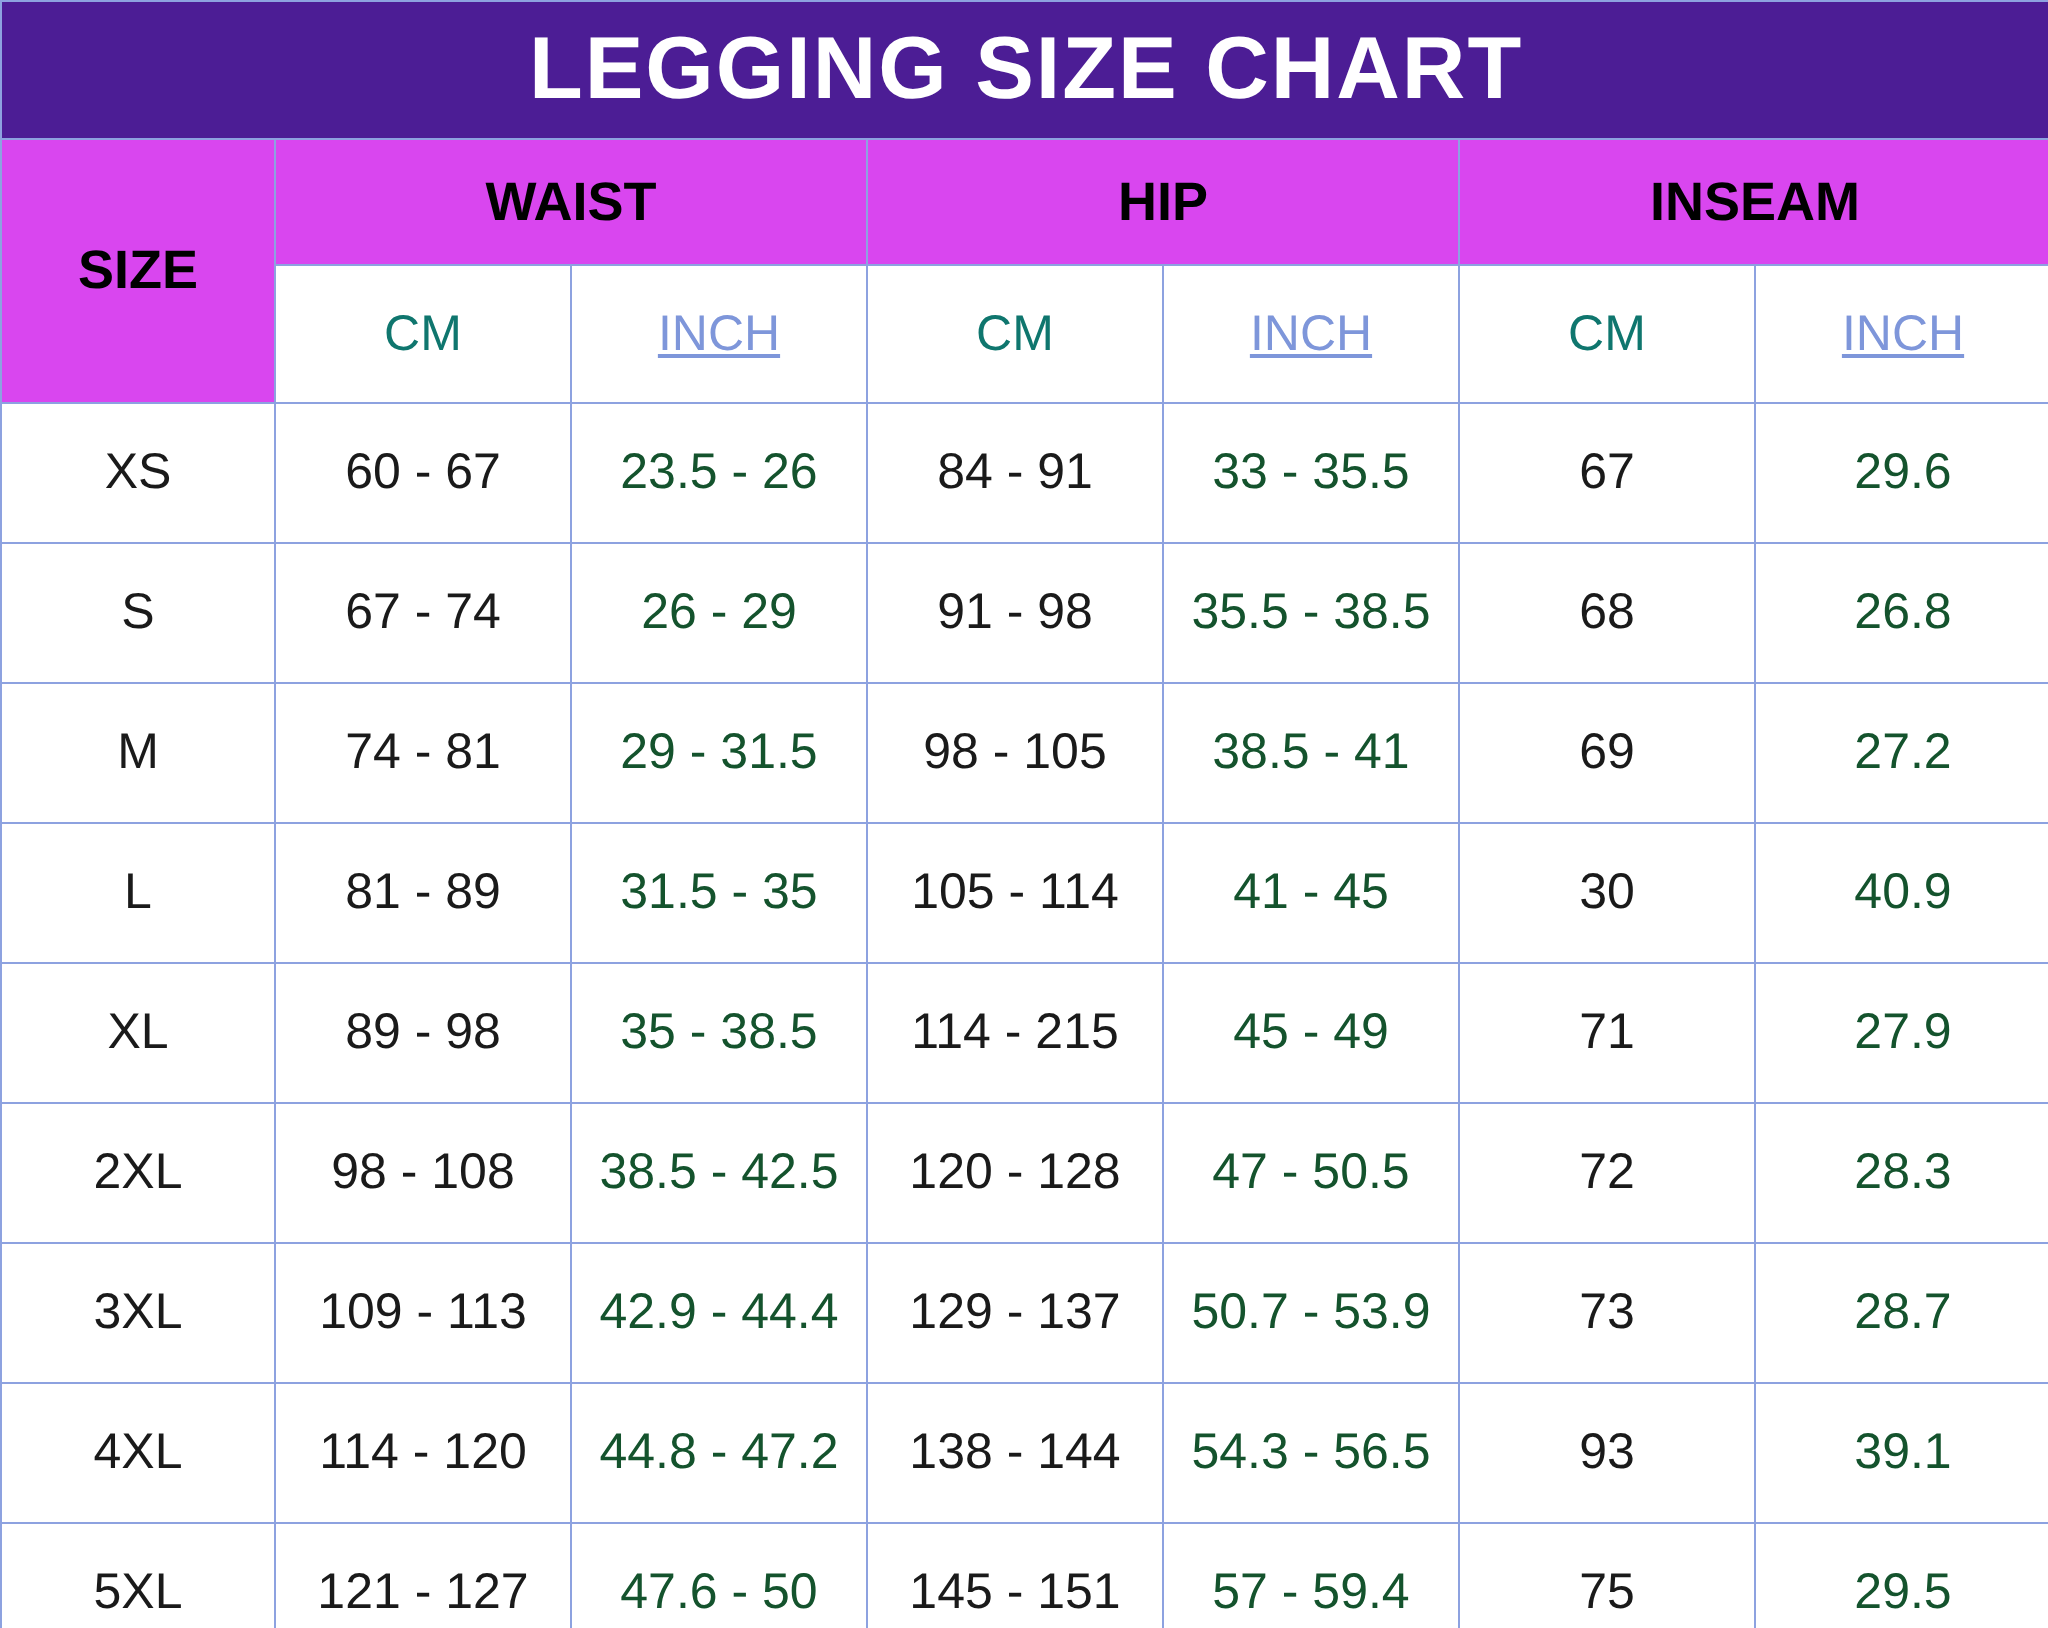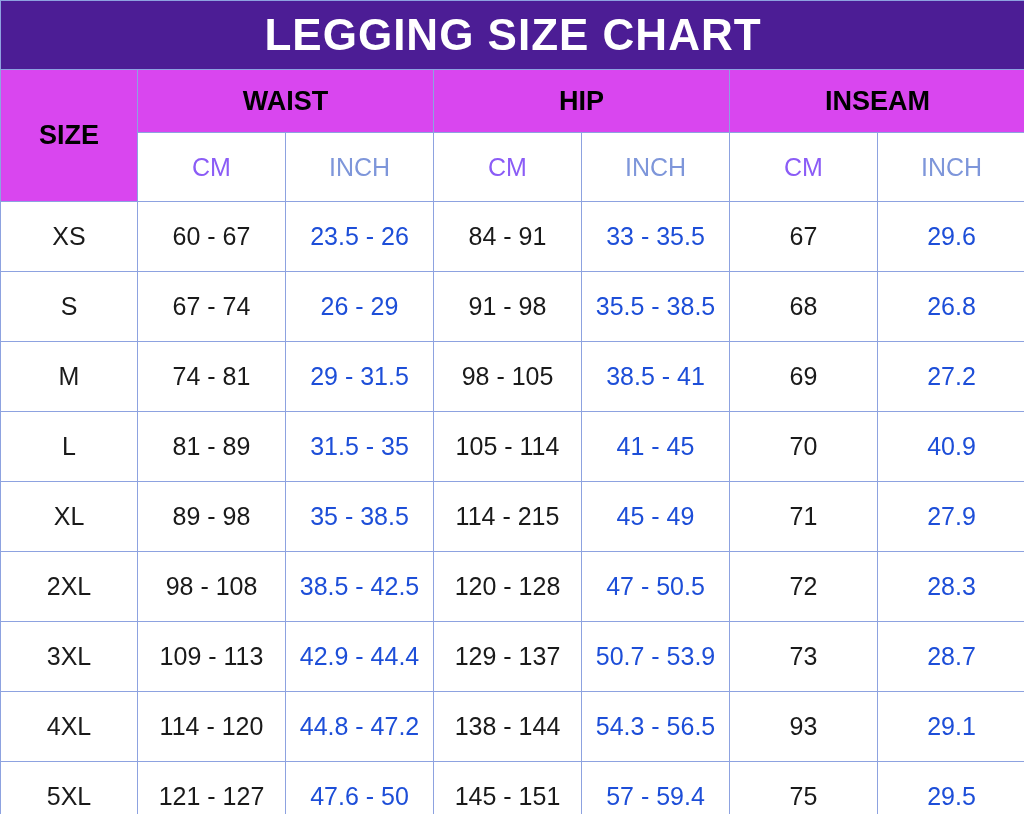--- a/index.html
+++ b/index.html
@@ -36,32 +36,33 @@
   .group-head {
     background: #d946ef;
     color: #000000;
     font-size: 27px;
     font-weight: bold;
     height: 62px;
   }
   .unit-row td {
     height: 68px;
     font-size: 25px;
-    color: #8b5cf6;
+    color: #0f766e;
   }
   .unit-row td.inch {
     color: #7e96da;
+    text-decoration: underline;
   }
   .data-row td {
     height: 69px;
     font-size: 25px;
     color: #1a1a1a;
   }
   .data-row td.inch {
-    color: #1d4ed8;
+    color: #14532d;
   }
   .col-size { width: 137px; }
   .col-cm   { width: 148px; }
   .col-inch { width: 148px; }
 </style>
 </head>
 <body>
 
 <table class="chart">
   <colgroup>
@@ -118,21 +119,21 @@
       <td class="inch">38.5 - 41</td>
       <td>69</td>
       <td class="inch">27.2</td>
     </tr>
     <tr class="data-row">
       <td>L</td>
       <td>81 - 89</td>
       <td class="inch">31.5 - 35</td>
       <td>105 - 114</td>
       <td class="inch">41 - 45</td>
-      <td>70</td>
+      <td>30</td>
       <td class="inch">40.9</td>
     </tr>
     <tr class="data-row">
       <td>XL</td>
       <td>89 - 98</td>
       <td class="inch">35 - 38.5</td>
       <td>114 - 215</td>
       <td class="inch">45 - 49</td>
       <td>71</td>
       <td class="inch">27.9</td>
@@ -155,21 +156,21 @@
       <td>73</td>
       <td class="inch">28.7</td>
     </tr>
     <tr class="data-row">
       <td>4XL</td>
       <td>114 - 120</td>
       <td class="inch">44.8 - 47.2</td>
       <td>138 - 144</td>
       <td class="inch">54.3 - 56.5</td>
       <td>93</td>
-      <td class="inch">29.1</td>
+      <td class="inch">39.1</td>
     </tr>
     <tr class="data-row">
       <td>5XL</td>
       <td>121 - 127</td>
       <td class="inch">47.6 - 50</td>
       <td>145 - 151</td>
       <td class="inch">57 - 59.4</td>
       <td>75</td>
       <td class="inch">29.5</td>
     </tr>

